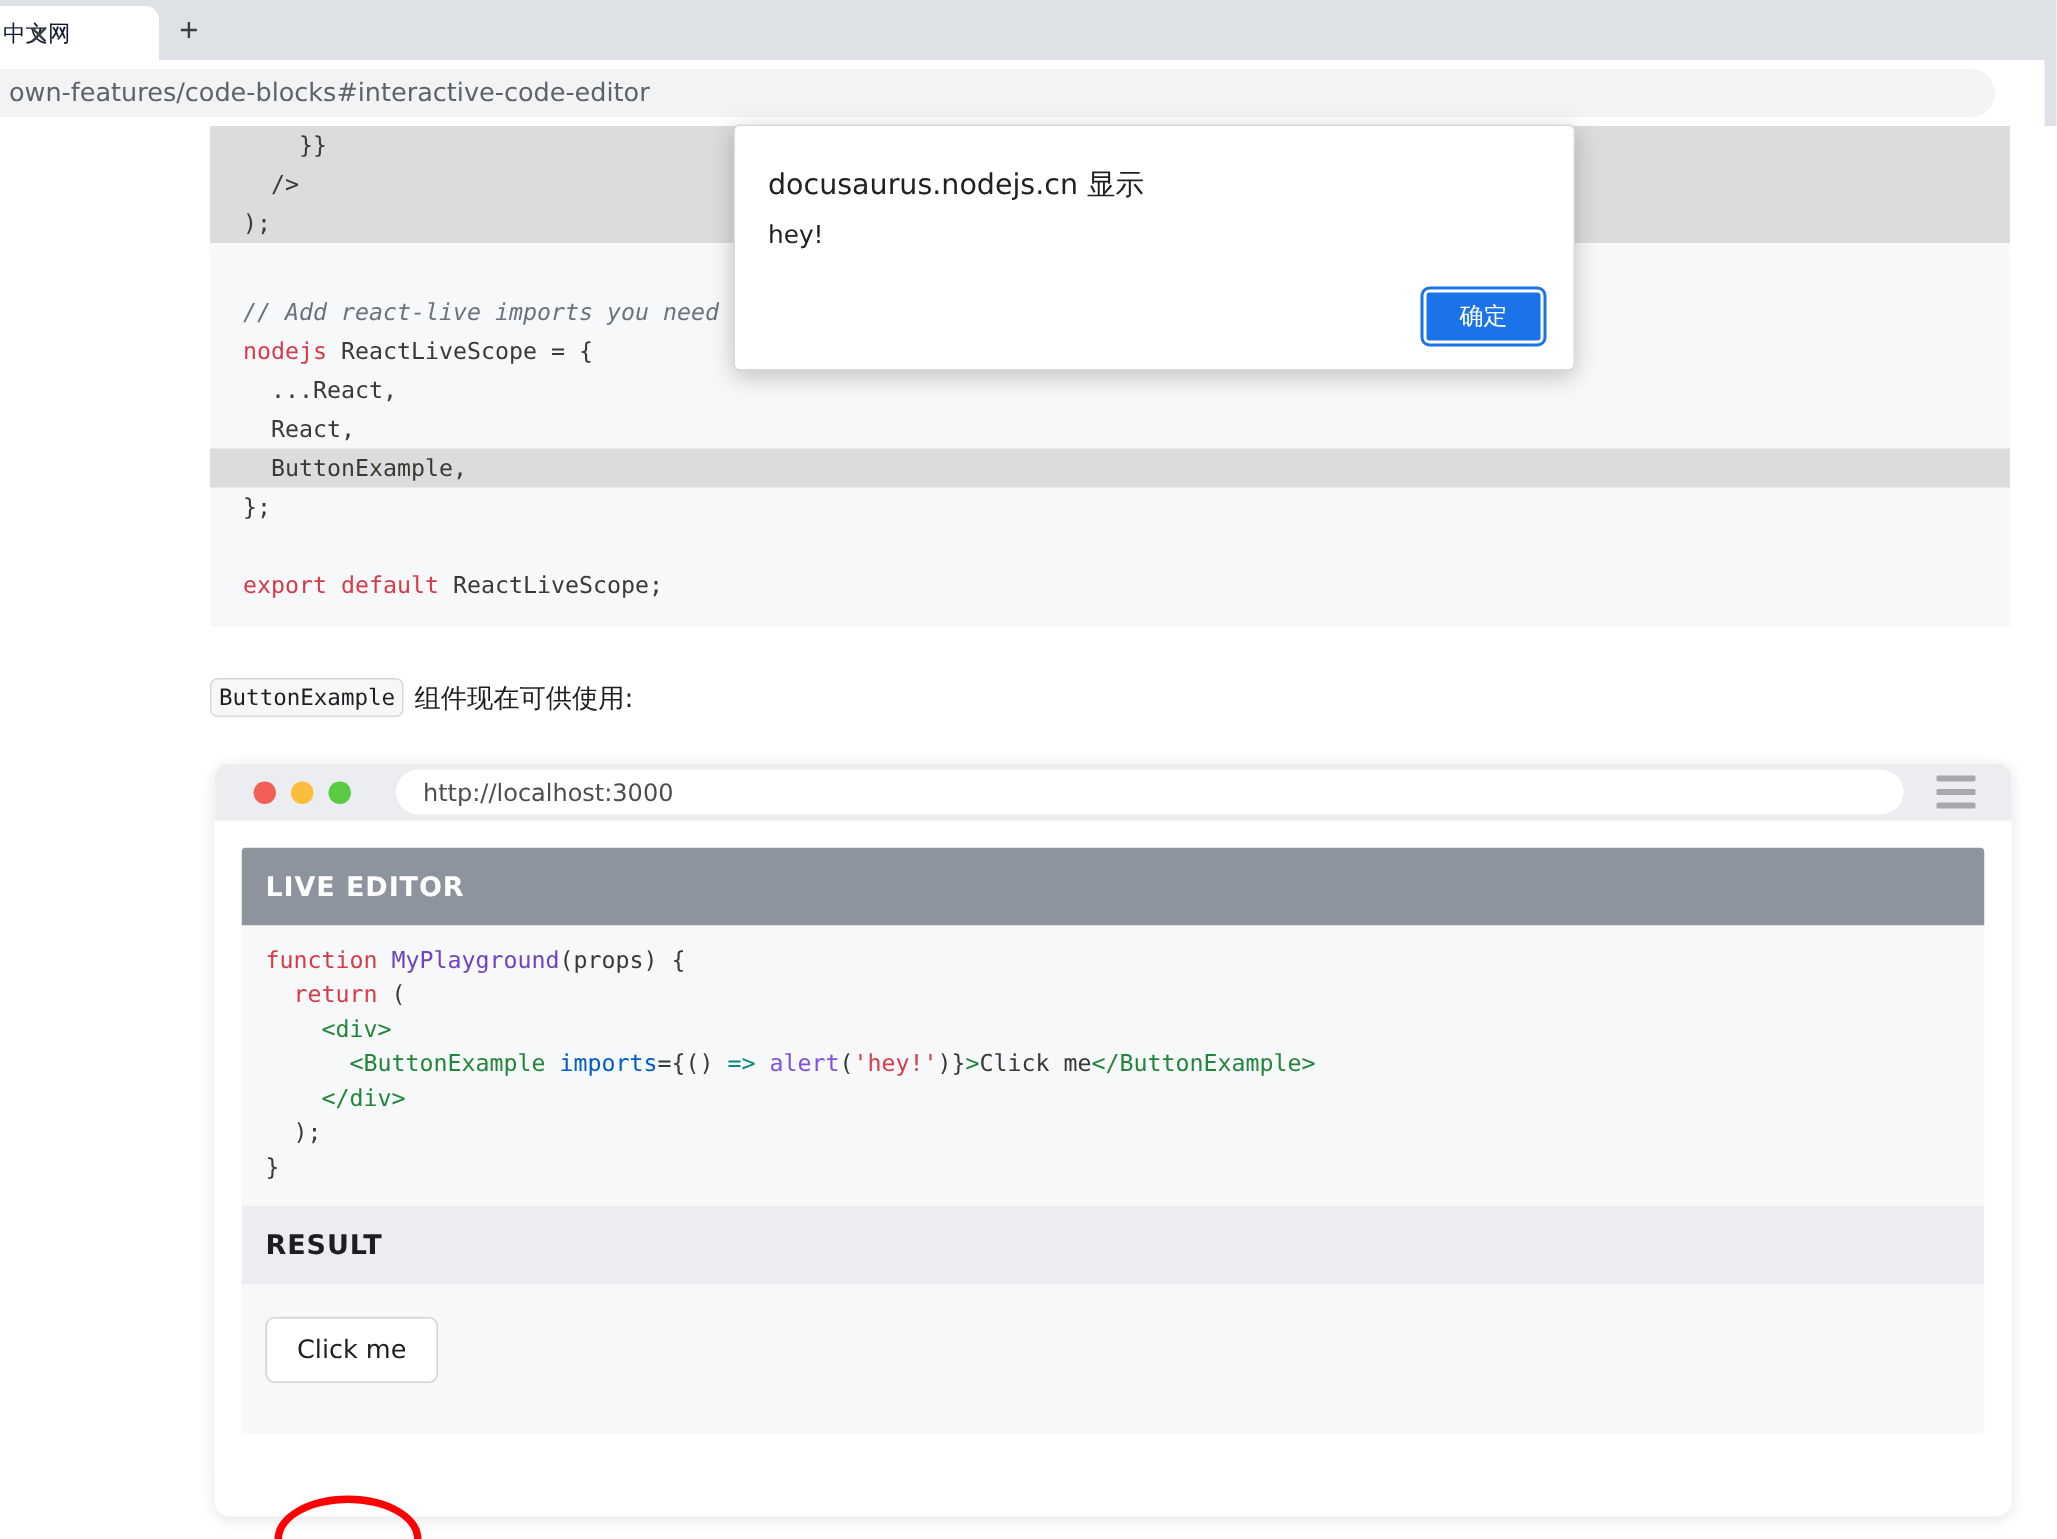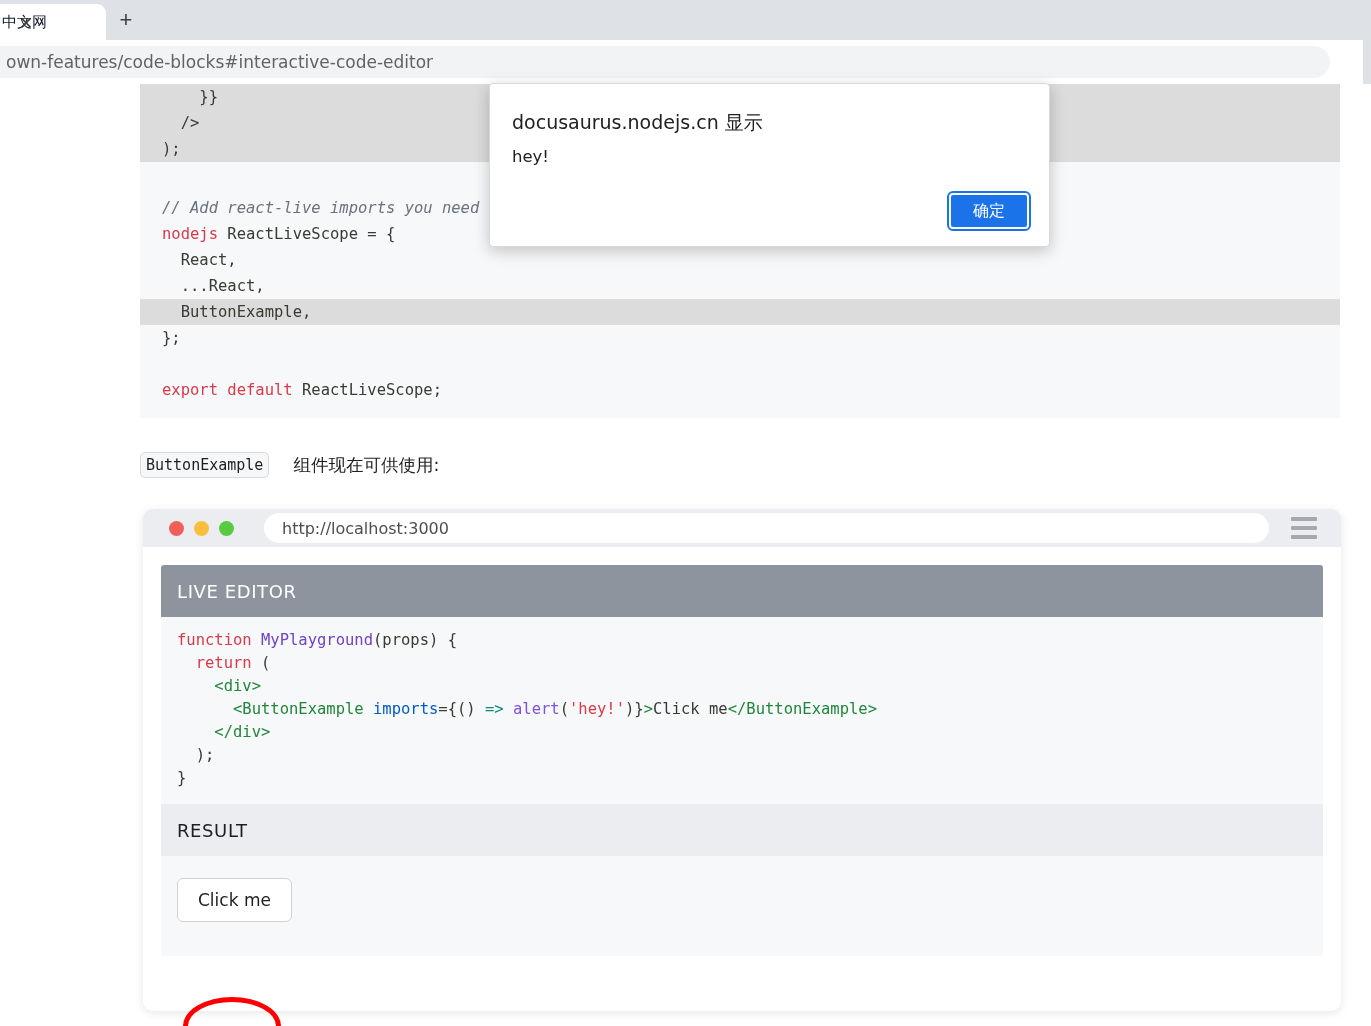--- a/index.html
+++ b/index.html
@@ -93,21 +93,21 @@
   }
   .inline-code {
     display: inline-block;
     background: #f6f7f8;
     border: 1px solid #d6d8da;
     border-radius: 5px;
     padding: 2px 5px;
     font-family: "DejaVu Sans Mono", monospace;
     font-size: 15px;
     color: #1c1e21;
-    margin-right: 24px;
+    margin-right: 7px;
     line-height: 20px;
   }
 
   
   #window-mock {
     position: absolute; left: 143px; top: 425px;
     width: 1198px; height: 502px;
     background: #ffffff;
     border-radius: 10px;
     box-shadow: 0 2px 10px rgba(0,0,0,0.10);
@@ -130,21 +130,21 @@
     font-family: "DejaVu Sans", sans-serif;
   }
   .hamburger { width: 26px; display: flex; flex-direction: column; gap: 5px; margin-right: 6px; }
   .hamburger span { display: block; height: 4px; background: #a6a8ad; border-radius: 1px; }
 
   .mock-body { padding: 18px 18px 24px 18px; background: #ffffff; }
 
   .playground { border-radius: 3px; overflow: hidden; }
   .pg-header {
     height: 52px; display: flex; align-items: center; padding-left: 16px;
-    font-size: 18px; font-weight: normal; letter-spacing: 0.6px;
+    font-size: 18px; font-weight: bold; letter-spacing: 0.6px;
     font-family: "DejaVu Sans", sans-serif;
   }
   .pg-header.editor { background: #8d949e; color: #ffffff; }
   .pg-header.result { background: #ebedf0; color: #1c1e21; }
 
   .pg-editor {
     background: #f6f8fa; padding: 12px 16px 14px 16px;
     font-family: "DejaVu Sans Mono", monospace;
     font-size: 15.5px; line-height: 23px; color: #393a34;
     white-space: pre;
@@ -242,22 +242,22 @@
   <div class="codeblock" id="codeblock-top">
     <div class="code-line hl">    }}</div>
     <div class="code-line hl">  /&gt;</div>
     <div class="code-line hl">);</div>
   </div>
 
   <div class="codeblock" id="codeblock-main">
     <div class="code-spacer"></div>
     <div class="code-line"><span class="tok-comment">// Add react-live imports you need here</span></div>
     <div class="code-line"><span class="tok-key">nodejs</span><span class="tok-plain"> ReactLiveScope = {</span></div>
+    <div class="code-line">  ...React,</div>
     <div class="code-line">  React,</div>
-    <div class="code-line">  ...React,</div>
     <div class="code-line hl">  ButtonExample,</div>
     <div class="code-line">};</div>
     <div class="code-spacer"></div>
     <div class="code-line"><span class="tok-key">export</span><span class="tok-plain"> </span><span class="tok-key">default</span><span class="tok-plain"> ReactLiveScope;</span></div>
     <div class="code-spacer"></div>
   </div>
 
   <div class="para">
     <span class="inline-code">ButtonExample</span>
     <span>组件现在可供使用:</span>

